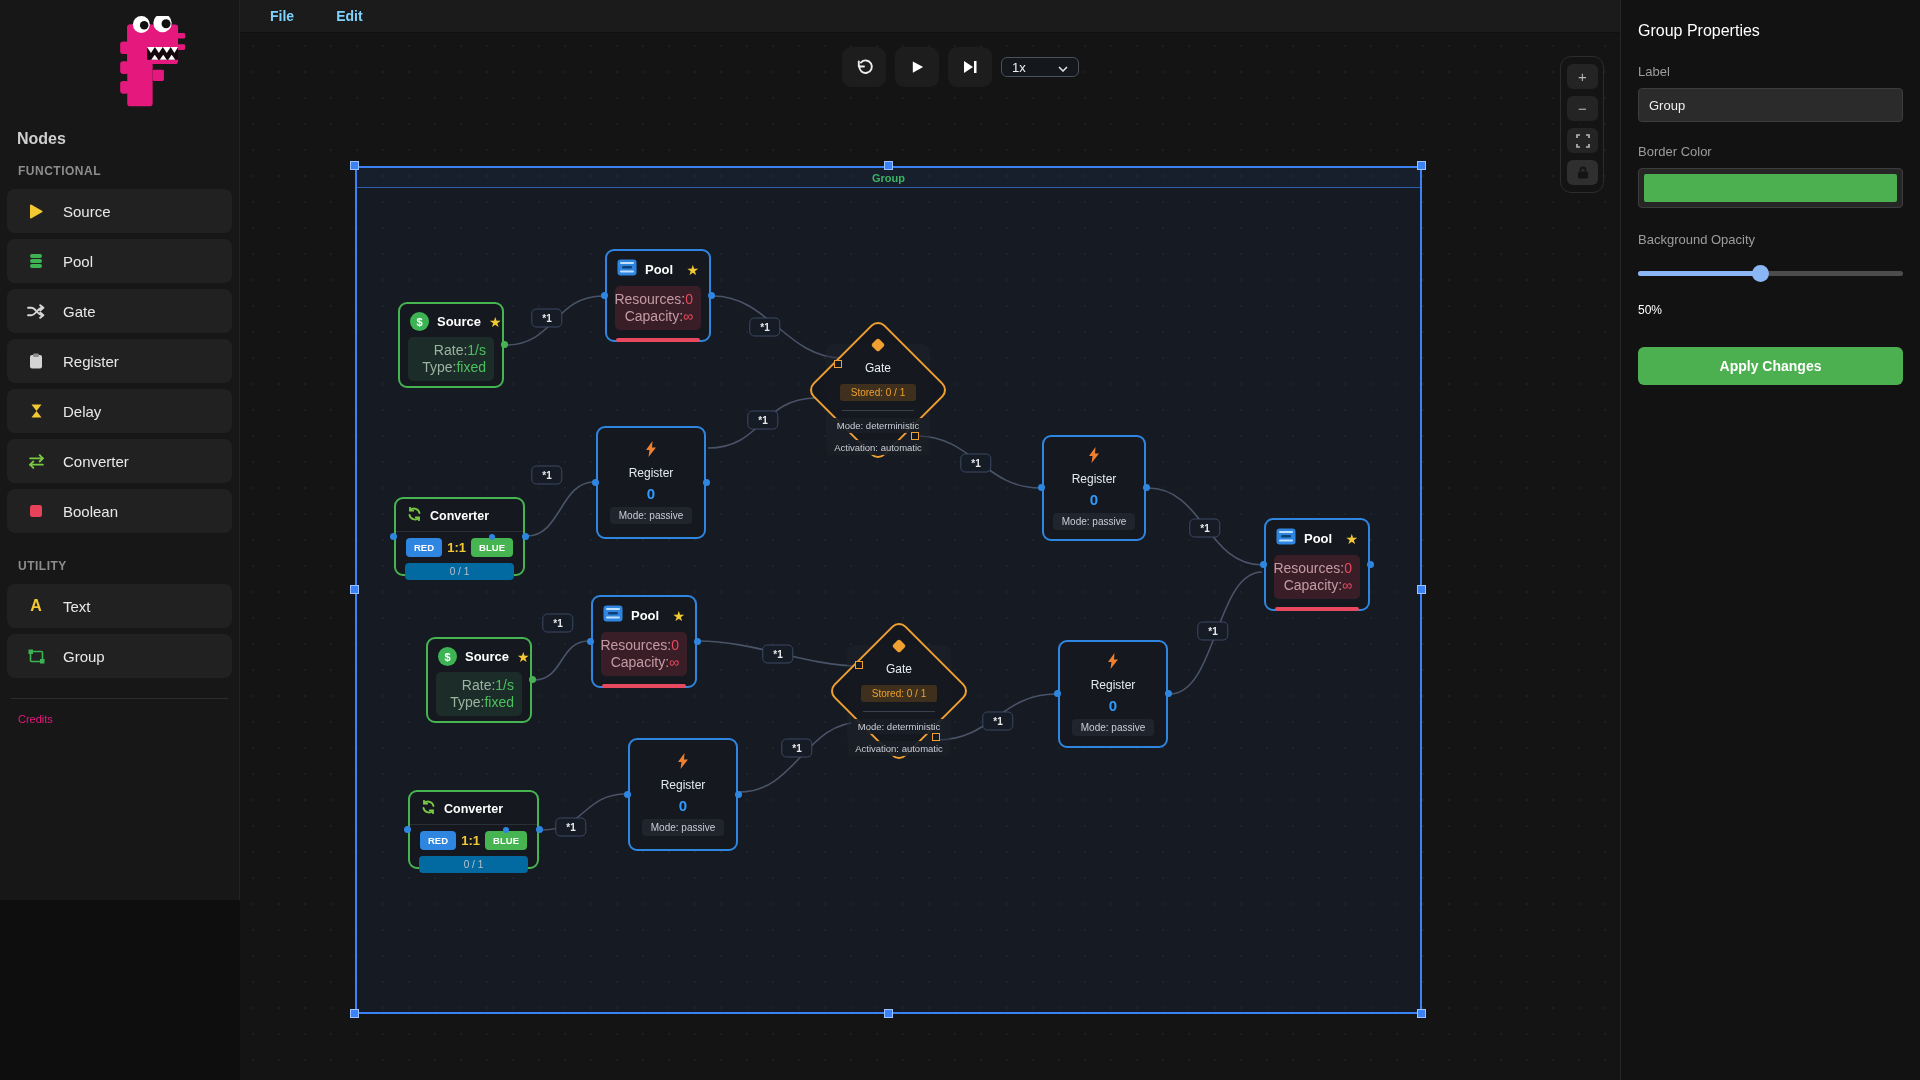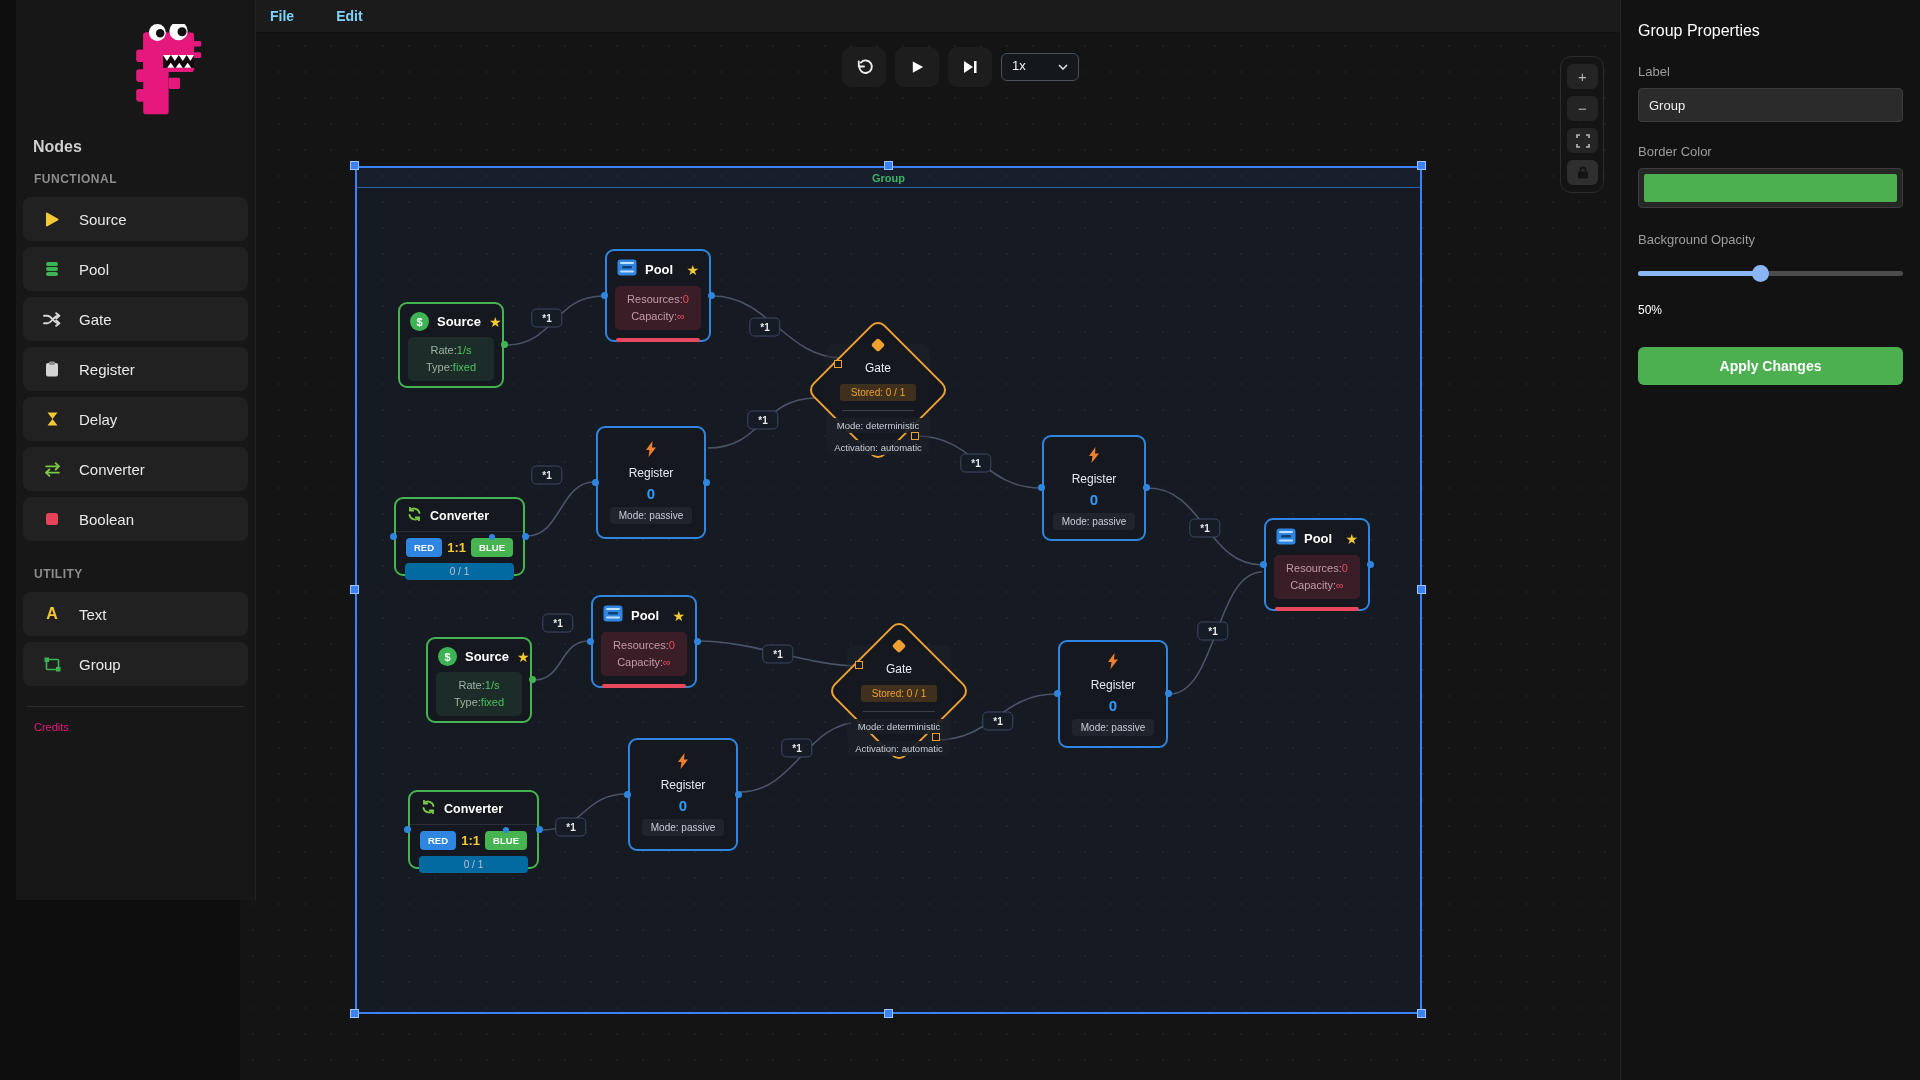--- a/index.html
+++ b/index.html
@@ -1,20 +1,20 @@
 <!DOCTYPE html>
 <html><head>
 <meta charset="utf-8">
 <style>
   *{margin:0;padding:0;box-sizing:border-box}
   html,body{width:1920px;height:1080px;background:#0e0e0e;font-family:"Liberation Sans",sans-serif;overflow:hidden;color:#e6e6e6}
   #app{position:relative;width:1920px;height:1080px}
 
   
-  .sidebar{position:absolute;left:16px;top:0;width:240px;height:900px;background:#171717;border-right:1px solid #232323;padding:12px 7px;z-index:20}
+  .sidebar{position:absolute;left:0;top:0;width:240px;height:900px;background:#171717;border-right:1px solid #232323;padding:4px 7px;z-index:20}
   .logo{display:block;margin:12px 0 0 96px}
   .nodes-title{color:#cfcfcf;font-size:16px;font-weight:bold;margin:18px 10px 16px}
   .section-label{color:#8d8d8d;font-size:12px;font-weight:bold;letter-spacing:.5px;margin:0 11px 11px}
   .side-item{display:flex;align-items:center;height:44px;background:#212121;border-radius:8px;margin-bottom:6px;padding:0 16px;color:#e8e8e8;font-size:15px;cursor:pointer}
   .side-item .ico{width:26px;display:flex;justify-content:center;margin-right:14px}
   .util-gap{margin-top:26px}
   .side-divider{border-top:1px solid #2d2d2d;margin:20px 4px 0}
   .credits{display:inline-block;color:#e5197d;font-size:11px;margin:14px 11px;cursor:pointer}
   .a-glyph{color:#f2c833;font-weight:bold;font-size:16px;line-height:14px}
 
@@ -38,21 +38,21 @@
   .node{position:absolute;background:#15181e;border-radius:9px;border:2px solid #555;z-index:4}
   .node .hdr{display:flex;align-items:center;gap:8px;padding:8px 10px 5px}
   .node .hdr .ttl{color:#fff;font-weight:bold;font-size:13px;flex:1}
   .star{color:#f2c833;font-size:14px;line-height:12px}
   .hdot{position:absolute;width:7px;height:7px;border-radius:50%;top:50%;margin-top:-4px}
   .hdot.l{left:-6px}.hdot.r{right:-6px}
   .dot-blue{background:#2f86e0}.dot-green{background:#46b450}
 
   .node.pool{border-color:#2f86e0}
   .panel-red{margin:1px 8px 0;background:rgba(155,45,65,.28);border-radius:5px;padding:5px 8px}
-  .prow{display:flex;justify-content:center;font-size:11px;line-height:17px}
+  .prow{display:flex;justify-content:flex-end;font-size:14px;line-height:17px}
   .panel-red .lab{color:#c49aa5}.panel-red .val{color:#e8495f}
   .pool-bar{height:4px;background:#e8495f;border-radius:2px;margin:8px 9px}
 
   .node.source{border-color:#46b450}
   .panel-green{margin:1px 8px 0;background:rgba(60,125,78,.20);border-radius:5px;padding:5px 8px}
   .panel-green .lab{color:#9cb3a2}.panel-green .val{color:#4cc05e}
   .dollar{width:19px;height:19px;border-radius:50%;background:#3cb454;color:#fff;font-size:11px;font-weight:bold;display:flex;align-items:center;justify-content:center}
 
   .node.register{border-color:#2f86e0;display:flex;flex-direction:column;align-items:center;justify-content:center;gap:5px}
   .reg-ttl{color:#e4eaf2;font-size:12px}
@@ -76,21 +76,21 @@
   .gate-gem{width:10px;height:10px;background:#f0a030;border-radius:2px;transform:rotate(45deg);margin-top:22px}
   .gate-ttl{color:#e8edf4;font-size:12px;margin-top:11px}
   .gate-stored{margin-top:9px;background:rgba(150,100,25,.32);color:#f0a030;font-size:10px;border-radius:3px;padding:3px 11px}
   .gate-div{width:72px;border-top:1px solid #39404c;margin-top:9px}
   .gate-pill{margin-top:7px;background:rgba(26,30,38,.92);border-radius:3px;color:#c7ced8;font-size:9.5px;padding:2px 7px;white-space:nowrap}
   .g-sq{position:absolute;width:8px;height:8px;border:1.5px solid #f0a030;background:#15181e;z-index:5}
 
   
   .toolbar{position:absolute;left:842px;top:47px;display:flex;align-items:center;gap:9px;z-index:6}
   .tb-btn{width:44px;height:40px;background:#1d1d1d;border-radius:9px;display:flex;align-items:center;justify-content:center;cursor:pointer}
-  .speed-select{height:28px;min-width:78px;background:#14171c;border:1px solid #4a515b;border-radius:6px;display:flex;align-items:flex-end;justify-content:space-between;padding:7px 10px;color:#f0f0f0;font-size:13px;cursor:pointer;gap:10px}
+  .speed-select{height:20px;min-width:78px;background:#14171c;border:1px solid #4a515b;border-radius:6px;display:flex;align-items:center;justify-content:space-between;padding:7px 10px;color:#f0f0f0;font-size:13px;cursor:pointer;gap:10px}
 
   
   .zoom-stack{position:absolute;left:1560px;top:56px;width:44px;border:1px solid #2c2c2c;border-radius:11px;padding:7px 6px;display:flex;flex-direction:column;gap:7px;z-index:6;background:rgba(20,20,20,.4)}
   .z-btn{width:31px;height:25px;background:#242424;border-radius:6px;display:flex;align-items:center;justify-content:center;color:#b5b5b5;font-size:15px;cursor:pointer}
   .z-btn.lock{background:#2f2f2f}
 
   
   .props{position:absolute;left:1620px;top:0;width:300px;height:1080px;background:#121212;border-left:1px solid #262626;padding:22px 17px;z-index:20}
   .props-title{color:#fff;font-size:16px;font-weight:normal;margin-bottom:24px}
   .field-label{color:#9d9d9d;font-size:13px;margin-bottom:9px}

